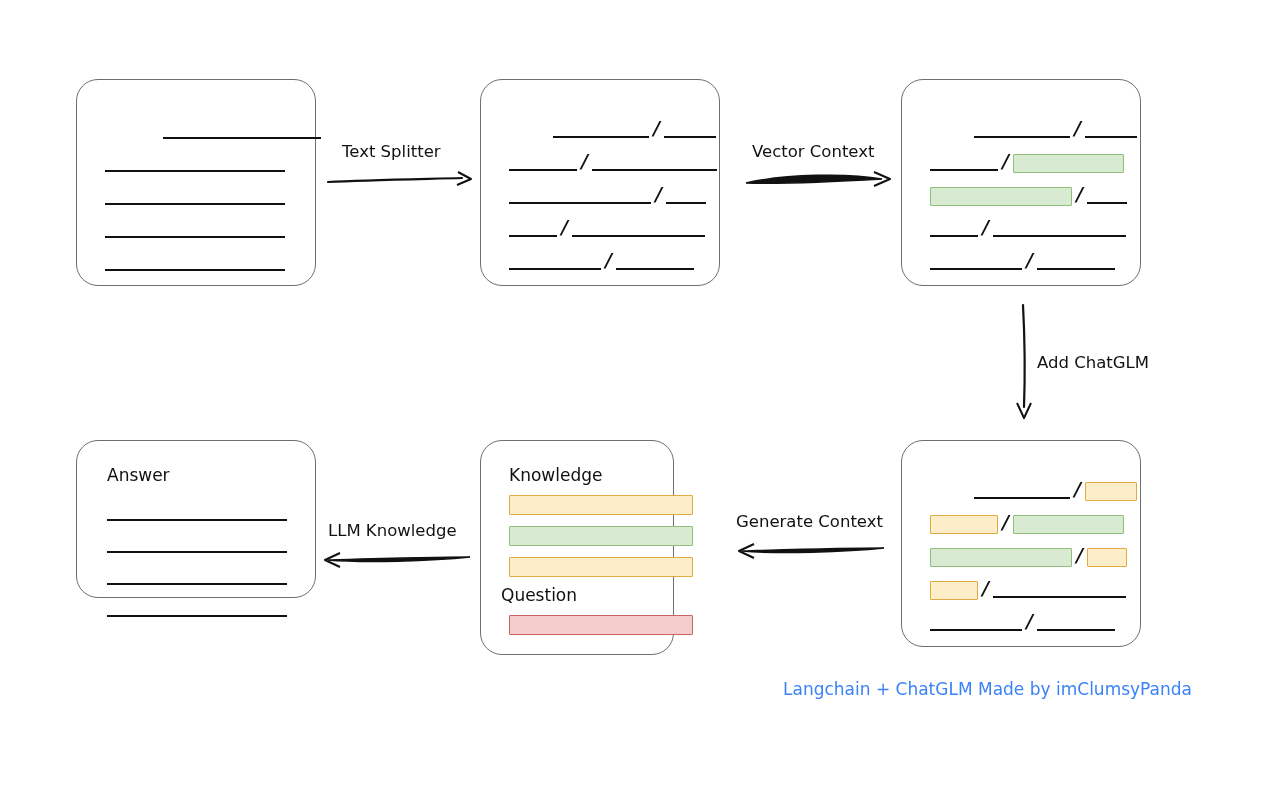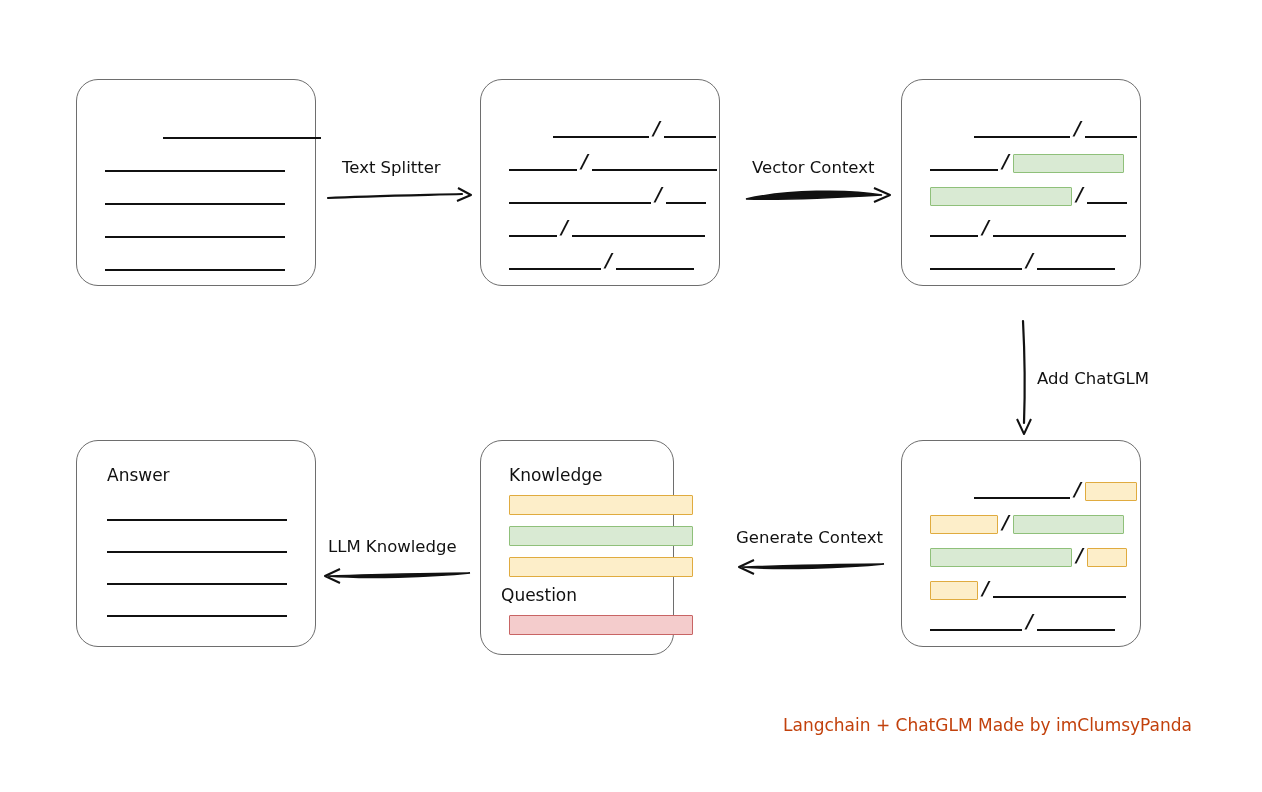--- a/index.html
+++ b/index.html
@@ -85,38 +85,37 @@
   .wide-bar.red    { background: #f4cccc; border: 1.7px solid #c86464; }
 
   
   .ans-line {
     position: absolute;
     height: 0;
     border-bottom: 2.1px solid #111;
   }
 
   
-  .arrow-wrap { position: absolute; margin-top: 16px; }
+  .arrow-wrap { position: absolute; }
   .arrow-label {
     position: absolute;
     font-family: "DejaVu Sans", sans-serif;
     font-size: 16.5px;
     color: #111;
     white-space: nowrap;
   }
   .arrow-svg { position: absolute; display: block; }
 
   
   .caption {
     position: absolute;
     font-family: "DejaVu Sans", sans-serif;
     font-size: 17px;
-    color: #c2410c;
+    color: #3b82f6;
     white-space: nowrap;
-    margin-top: 36px;
   }
 </style>
 </head>
 <body>
 
 <div class="card" style="left:76px; top:79px; width:240px; height:207px;">
   <div id="srcLines">
       <div class="ans-line" style="left: 86px; top: 57px; width: 158px;"></div>
       <div class="ans-line" style="left: 28px; top: 90px; width: 180px;"></div>
       <div class="ans-line" style="left: 28px; top: 123px; width: 180px;"></div>
@@ -202,21 +201,21 @@
 </div>
 
 <div class="arrow-wrap" style="left:1012px; top:303px; width:160px; height:118px;">
   <svg class="arrow-svg" style="left:0; top:0;" width="30" height="118" viewBox="0 0 30 118">
     <path d="M11,2 C13,40 13,76 12,104" stroke="#111" stroke-width="2.2" fill="none" stroke-linecap="round"></path>
     <path d="M5,100 L12,115 L19,100" stroke="#111" stroke-width="2" fill="none" stroke-linejoin="round"></path>
   </svg>
   <span class="arrow-label" style="left:25px; top:50px;">Add ChatGLM</span>
 </div>
 
-<div class="card" style="left:76px; top:440px; width:240px; height:207px;">
+<div class="card" style="left:76px; top:440px; width:240px; height:158px;">
   <span class="card-label" style="left:30px; top:24px;">Answer</span>
   <div id="ansLines">
       <div class="ans-line" style="left: 30px; top: 78px; width: 180px;"></div>
       <div class="ans-line" style="left: 30px; top: 110px; width: 180px;"></div>
       <div class="ans-line" style="left: 30px; top: 142px; width: 180px;"></div>
       <div class="ans-line" style="left: 30px; top: 174px; width: 180px;"></div>
     </div>
 </div>
 
 <div class="arrow-wrap" style="left:322px; top:521px; width:150px; height:50px;">

